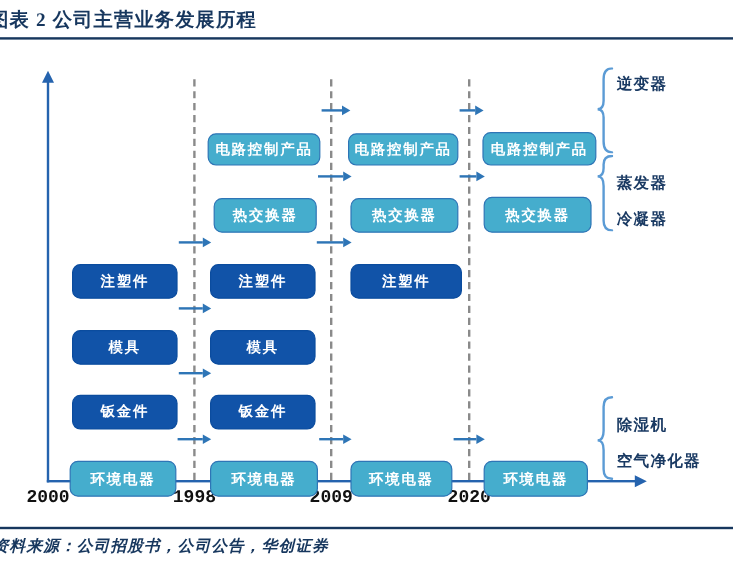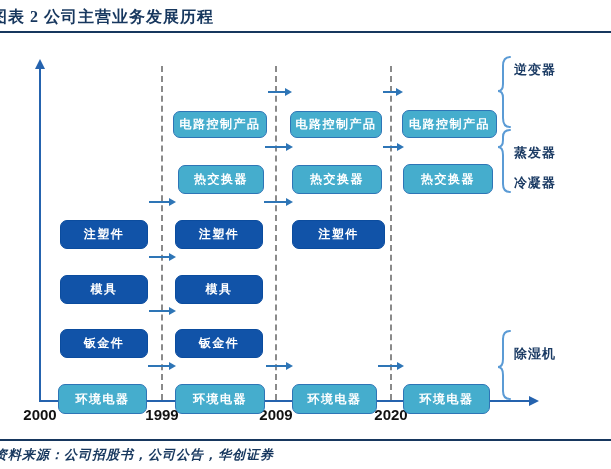--- a/index.html
+++ b/index.html
@@ -42,21 +42,21 @@
     position: absolute; left: 529px; top: 396px; width: 0; height: 0;
     border-top: 5px solid transparent; border-bottom: 5px solid transparent;
     border-left: 10px solid #2563AE;
   }
   .dash {
     position: absolute; top: 66px; height: 334px; width: 0;
     border-left: 2px dashed #8a8a8a;
   }
   .year {
     position: absolute; top: 406px; transform: translateX(-50%);
-    font-family: Liberation Sans, sans-serif;
+    font-family: Liberation Mono, monospace;
     font-weight: bold; font-size: 15px; color: #111111; text-align: center;
   }
   .box {
     position: absolute;
     display: flex; align-items: center; justify-content: center;
     border-radius: 7px;
     color: #ffffff; font-size: 12px; font-weight: bold;
     letter-spacing: 1.5px; white-space: nowrap;
     box-sizing: border-box;
     margin-top: 32px;
@@ -90,21 +90,21 @@
   <div class="yaxis"></div>
   <div class="yaxis-head"></div>
   <div class="xaxis"></div>
   <div class="xaxis-head"></div>
 
   <div class="dash" style="left:161px"></div>
   <div class="dash" style="left:275px"></div>
   <div class="dash" style="left:390px"></div>
 
   <div class="year" style="left:40px">2000</div>
-  <div class="year" style="left:162px">1999</div>
+  <div class="year" style="left:162px">1998</div>
   <div class="year" style="left:276px">2009</div>
   <div class="year" style="left:391px">2020</div>
 
   <div class="box light" style="left:173px;top:79px;width:94px;height:27px">电路控制产品</div>
   <div class="box light" style="left:290px;top:79px;width:92px;height:27px">电路控制产品</div>
   <div class="box light" style="left:402px;top:78px;width:95px;height:28px">电路控制产品</div>
 
   <div class="box light" style="left:178px;top:133px;width:86px;height:29px">热交换器</div>
   <div class="box light" style="left:292px;top:133px;width:90px;height:29px">热交换器</div>
   <div class="box light" style="left:403px;top:132px;width:90px;height:30px">热交换器</div>
@@ -143,17 +143,18 @@
     <path d="M13 1 Q6 1 6 8 L6 11 Q6 18 1 18 Q6 18 6 26 L6 55 Q6 63 13 63" stroke="#5B9BD5" stroke-width="2" fill="none" stroke-linecap="round"></path>
   </svg>
   <svg class="brace" style="top:330px" width="16" height="70" viewBox="0 0 14 70">
     <path d="M13 1 Q6 1 6 9 L6 29 Q6 37 1 37 Q6 37 6 45 L6 61 Q6 69 13 69" stroke="#5B9BD5" stroke-width="2" fill="none" stroke-linecap="round"></path>
   </svg>
 
   <div class="ann" style="top:61px">逆变器</div>
   <div class="ann" style="top:144px">蒸发器</div>
   <div class="ann" style="top:174px">冷凝器</div>
   <div class="ann" style="top:345px">除湿机</div>
+  <div class="ann" style="top:375px">空气净化器</div>
 
   <div class="footer-rule"></div>
   <div class="source">资料来源：公司招股书，公司公告，华创证券</div>
 
 </div>
 
 </body></html>

